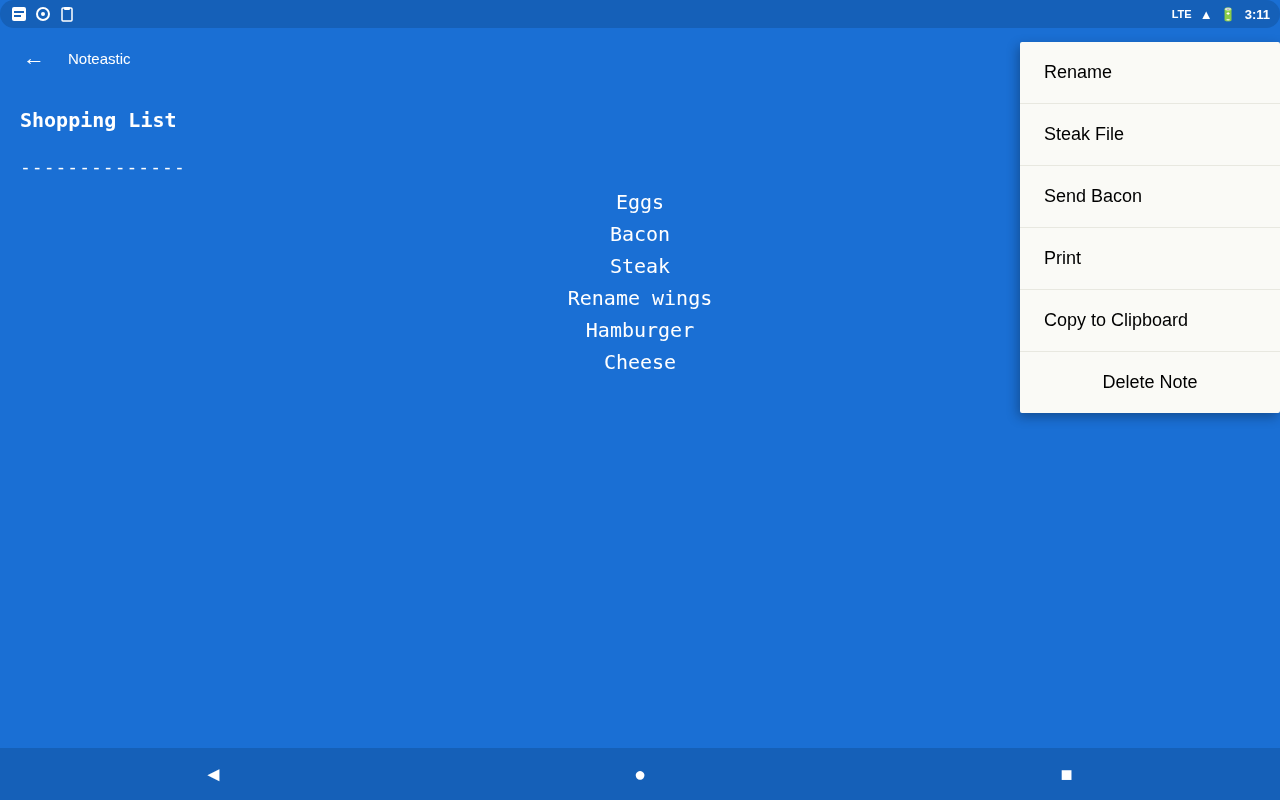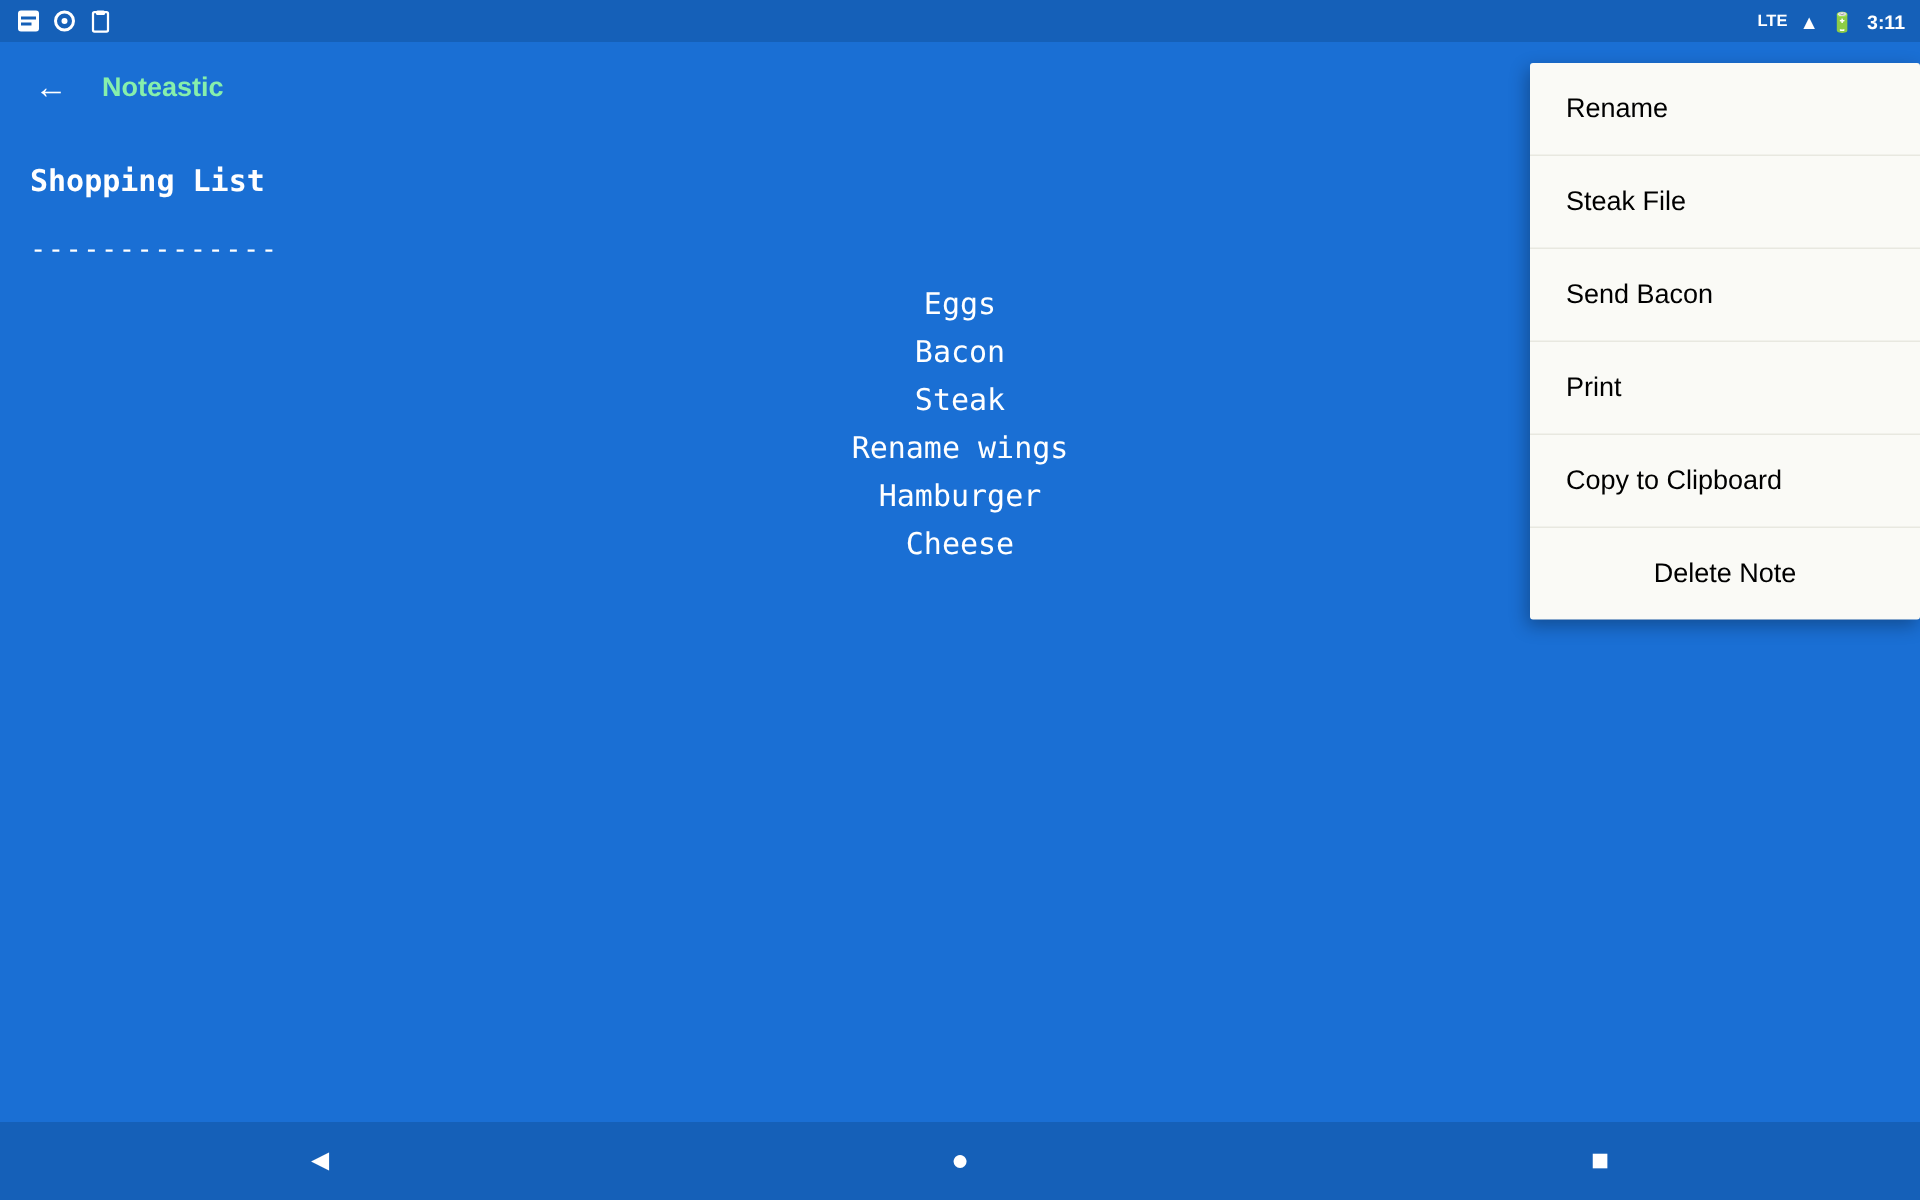--- a/index.html
+++ b/index.html
@@ -19,20 +19,21 @@
 
     
     #status-bar {
       width: 100%;
       height: 28px;
       background-color: #1560b8;
       display: flex;
       align-items: center;
       justify-content: space-between;
       padding: 0 10px;
+      border-radius: 14px;
     }
 
     .status-left {
       display: flex;
       align-items: center;
       gap: 6px;
     }
 
     .status-icon {
       width: 18px;
@@ -71,23 +72,23 @@
       font-size: 22px;
       cursor: pointer;
       display: flex;
       align-items: center;
       justify-content: center;
       width: 36px;
       height: 36px;
     }
 
     .app-title {
-      color: #86efac;
-      font-size: 18px;
-      font-weight: bold;
+      color: #ffffff;
+      font-size: 15px;
+      font-weight: normal;
     }
 
     
     #note-content {
       padding: 16px 20px;
       color: white;
       font-family: monospace;
       font-size: 18px;
       line-height: 1.6;
     }

